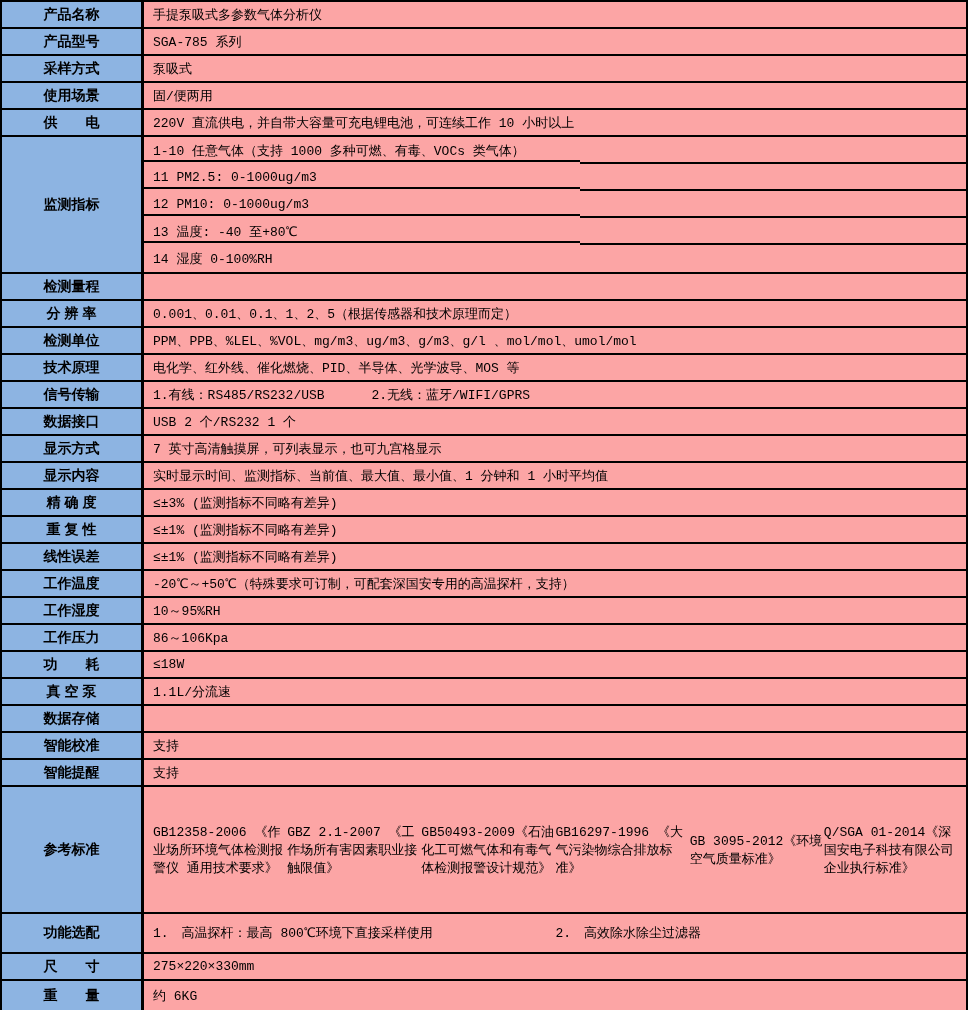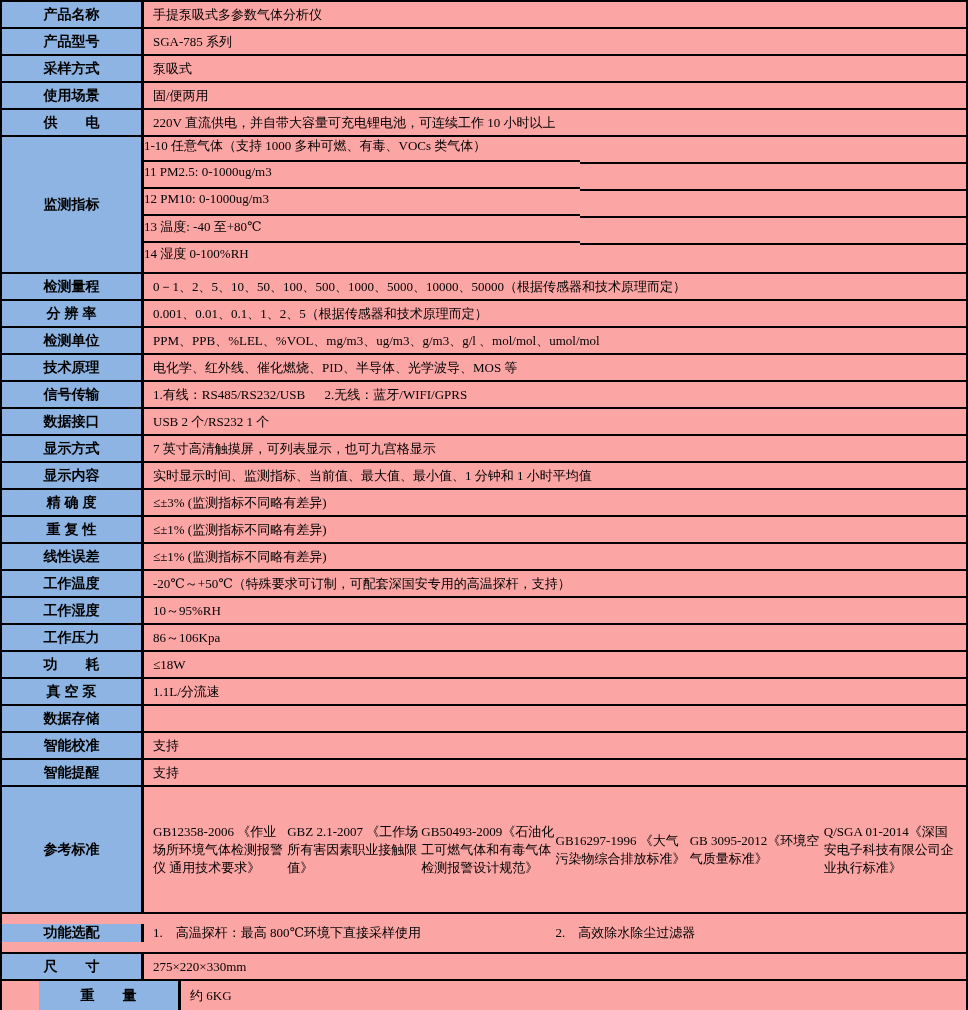--- a/index.html
+++ b/index.html
@@ -9,22 +9,22 @@
     width: 968px; height: 1010px;
     border: 2px solid #000; border-bottom: none;
     background: #fca5a5;
     display: flex; flex-direction: column;
     font-size: 13px;
   }
 
   .row { display: flex; border-bottom: 2px solid #000; height: 27px; flex-shrink: 0; }
   .row.rh137 { height: 137px; }
   .row.rh127 { height: 127px; }
-  .row.rh40  { height: 40px; align-items: center; }
-  .row:last-child { flex: 1; border-bottom: none; margin-left: 37px; }
+  .row.rh40  { height: 40px; }
+  .row:last-child { flex: 1; border-bottom: none; }
 
   
   .lc {
     width: 142px; flex-shrink: 0;
     background: #8DB4E2;
     border-right: 3px solid #000;
     display: flex; align-items: center; justify-content: center;
   }
   .li {
     font-weight: bold; font-size: 14px;
@@ -32,29 +32,29 @@
     text-align: center;
     font-family: "Liberation Sans", sans-serif;
   }
 
   
   .vc {
     flex: 1; display: flex; align-items: center;
     padding: 0 8px 0 9px;
     font-family: "Liberation Serif", "DejaVu Serif", serif;
   }
-  .vc span, .subrow span, .line span { white-space: pre-wrap; }
+  .vc span, .subrow span, .line span { white-space: pre-wrap; font-family: Liberation Mono, monospace; }
 
   
   .vc.multi { align-items: stretch; padding: 1px 8px 1px 9px; }
   .line { flex: 1; display: flex; align-items: center; }
 
   
   .vcg { flex: 1; display: flex; flex-direction: column; font-family: "Liberation Serif", "DejaVu Serif", serif; }
-  .subrow { height: 27px; display: flex; position: relative; }
+  .subrow { height: 27px; display: flex; align-items: center; padding-left: 9px; position: relative; }
   .subrow:not(:last-child)::before {
     content: ""; position: absolute; left: 0; bottom: 2px; width: 436px; height: 2px; background: #000;
   }
   .subrow:not(:last-child)::after {
     content: ""; position: absolute; left: 436px; right: 0; bottom: 0; height: 2px; background: #000;
   }
 </style>
 </head>
 <body>
 
@@ -125,23 +125,20 @@
       <div class="subrow">
           <span>14 湿度 0-100%RH</span>
         </div>
     </div>
   </div>
 
   <div class="row">
     <div class="lc">
         <span class="li">检测量程</span>
       </div>
-    <div class="vc">
-        <span>0－1、2、5、10、50、100、500、1000、5000、10000、50000（根据传感器和技术原理而定）</span>
-      </div>
   </div>
 
   <div class="row">
     <div class="lc">
         <span class="li">分 辨 率</span>
       </div>
     <div class="vc">
         <span>0.001、0.01、0.1、1、2、5（根据传感器和技术原理而定）</span>
       </div>
   </div>

